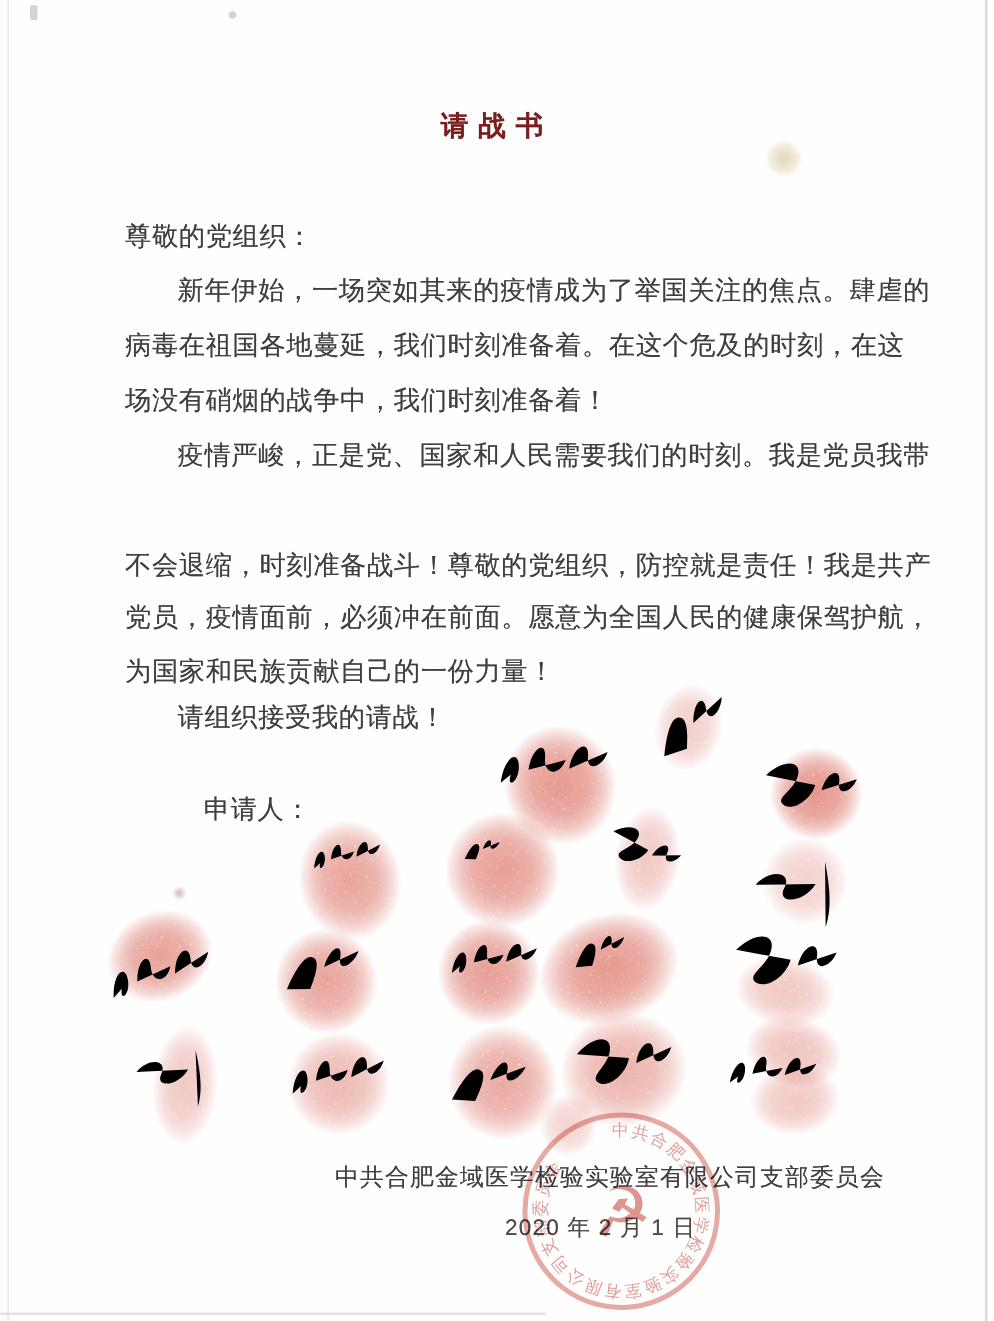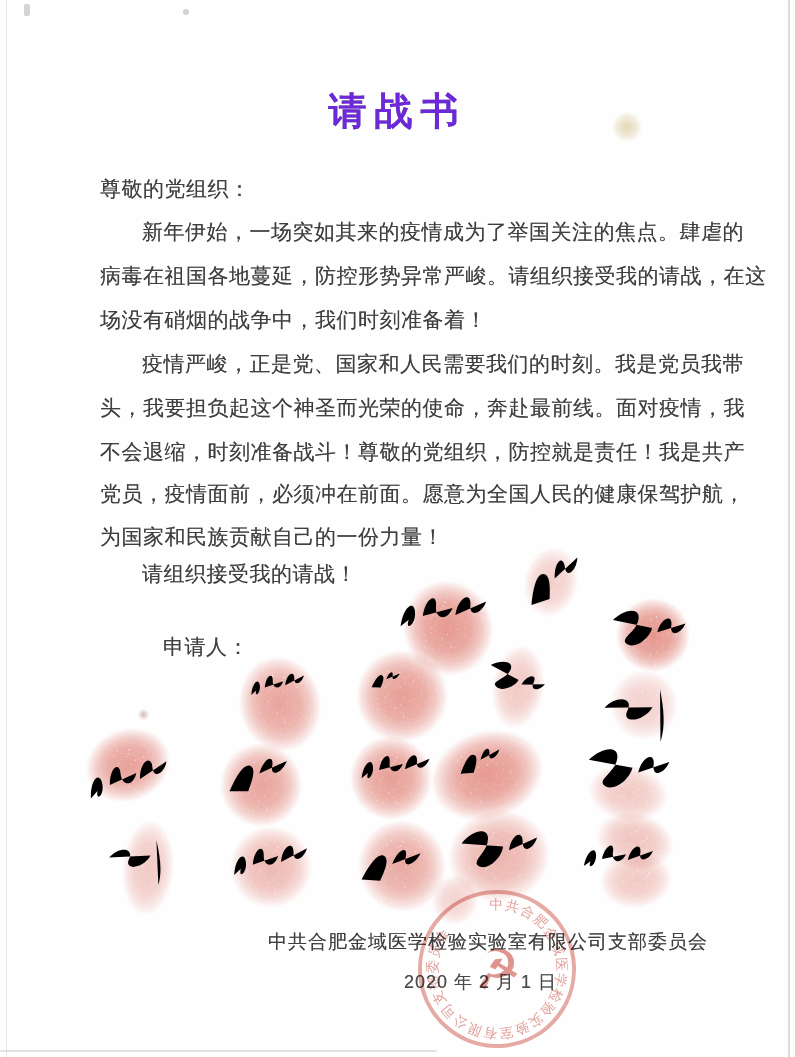--- a/index.html
+++ b/index.html
@@ -13,21 +13,21 @@
   #edge-right{left:788px;top:0;width:2px;height:100%;background:#dcdcdc;}
   #edge-bottom{left:0;top:1050px;width:55%;height:2px;background:#e2e2e2;border-radius:2px;}
   .speck{position:absolute;border-radius:50%;}
   #stain{left:613px;top:113px;width:28px;height:28px;background:radial-gradient(circle,rgba(206,182,122,.55),rgba(216,199,154,.25) 60%,transparent 75%);filter:blur(1px);}
   #speck-1{left:138px;top:708px;width:11px;height:13px;background:radial-gradient(circle,rgba(170,120,110,.5),transparent 70%);}
   #speck-2{left:24px;top:4px;width:6px;height:12px;background:rgba(150,150,150,.4);border-radius:2px;}
   #speck-3{left:183px;top:9px;width:6px;height:6px;background:rgba(160,160,160,.45);}
 
   
   .doc-text{position:absolute;letter-spacing:.5px;white-space:nowrap;text-shadow:0 0 .4px rgba(63,63,63,.6);}
-  #title{left:0;right:0;top:86px;text-align:center;font-size:38px;font-weight:600;letter-spacing:8px;color:#6d28d9;}
+  #title{left:0;right:0;top:86px;text-align:center;font-size:22px;font-weight:600;letter-spacing:8px;color:#7f1d1d;}
   #salutation{left:100px;top:175px;font-size:21px;}
   .body-line{left:100px;font-size:21px;}
   .body-line.indent{left:142px;}
   #applicant-label{left:163px;top:633px;font-size:21px;text-align:center;}
   #committee{left:268px;top:929px;font-size:19px;letter-spacing:1px;}
   #date-line{left:404px;top:970px;font-size:18px;letter-spacing:1px;font-family:Liberation Sans, sans-serif;color:#4a4a4a;}
 
   
   .thumbprint{
     position:absolute;mix-blend-mode:multiply;pointer-events:none;
@@ -69,24 +69,23 @@
   <div class="edge" id="edge-bottom"></div>
   <div class="speck" id="stain"></div>
   <div class="speck" id="speck-1"></div>
   <div class="speck" id="speck-2"></div>
   <div class="speck" id="speck-3"></div>
 
   <div class="doc-text" id="title">请战书</div>
   <div class="doc-text" id="salutation">尊敬的党组织：</div>
 
   <div class="doc-text body-line indent" style="top:218px">新年伊始，一场突如其来的疫情成为了举国关注的焦点。肆虐的</div>
-  <div class="doc-text body-line" style="top:262px">病毒在祖国各地蔓延，防控形势异常严峻。请组织接受我的请战，在这</div>
+  <div class="doc-text body-line" style="top:262px">病毒在祖国各地蔓延，我们时刻准备着。在这个危及的时刻，在这</div>
   <div class="doc-text body-line" style="top:306px">场没有硝烟的战争中，我们时刻准备着！</div>
   <div class="doc-text body-line indent" style="top:350px">疫情严峻，正是党、国家和人民需要我们的时刻。我是党员我带</div>
-  <div class="doc-text body-line" style="top:394px">头，我要担负起这个神圣而光荣的使命，奔赴最前线。面对疫情，我</div>
   <div class="doc-text body-line" style="top:438px">不会退缩，时刻准备战斗！尊敬的党组织，防控就是责任！我是共产</div>
   <div class="doc-text body-line" style="top:480px">党员，疫情面前，必须冲在前面。愿意为全国人民的健康保驾护航，</div>
   <div class="doc-text body-line" style="top:523px">为国家和民族贡献自己的一份力量！</div>
   <div class="doc-text body-line indent" style="top:560px">请组织接受我的请战！</div>
 
   <div class="doc-text" id="applicant-label">申请人：</div>
 
   <div id="marks-layer">
       <div class="thumbprint" style="left: 403px; top: 580px; width: 90px; height: 96px; opacity: 0.95; transform: rotate(-18deg);"></div>
       <div class="thumbprint" style="left: 524px; top: 547px; width: 54px; height: 70px; opacity: 0.45; transform: rotate(12deg);"></div>

